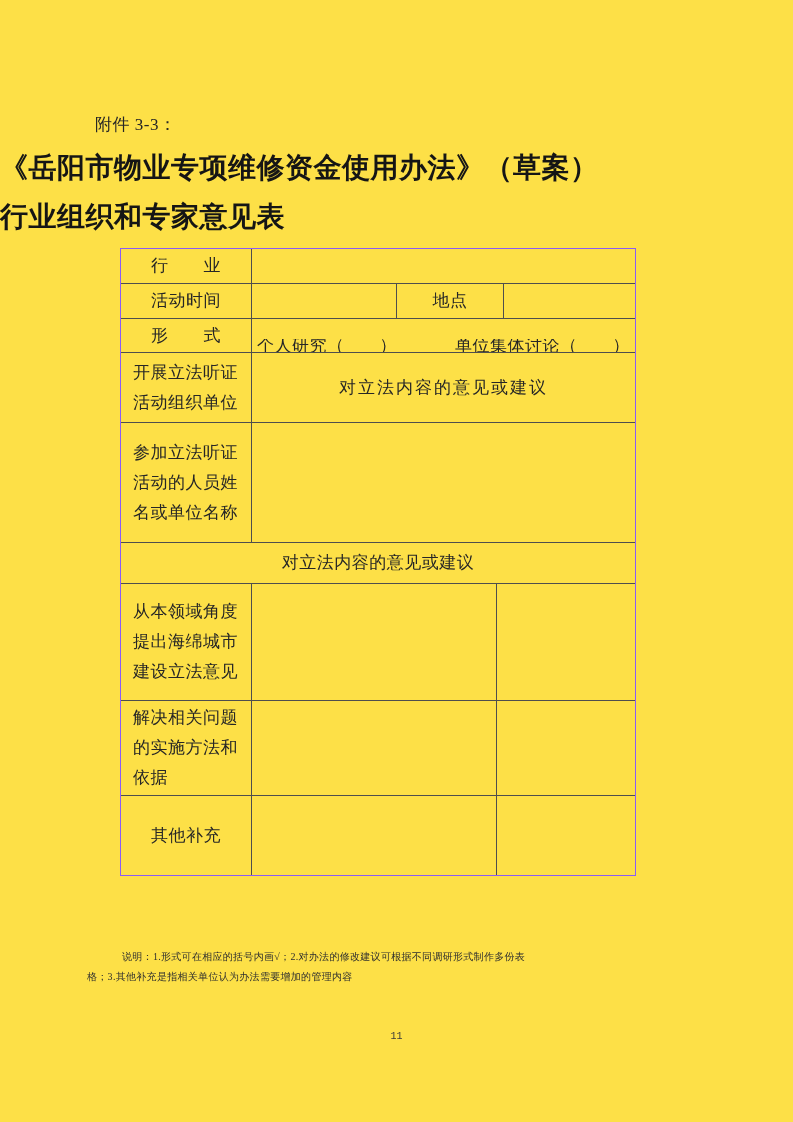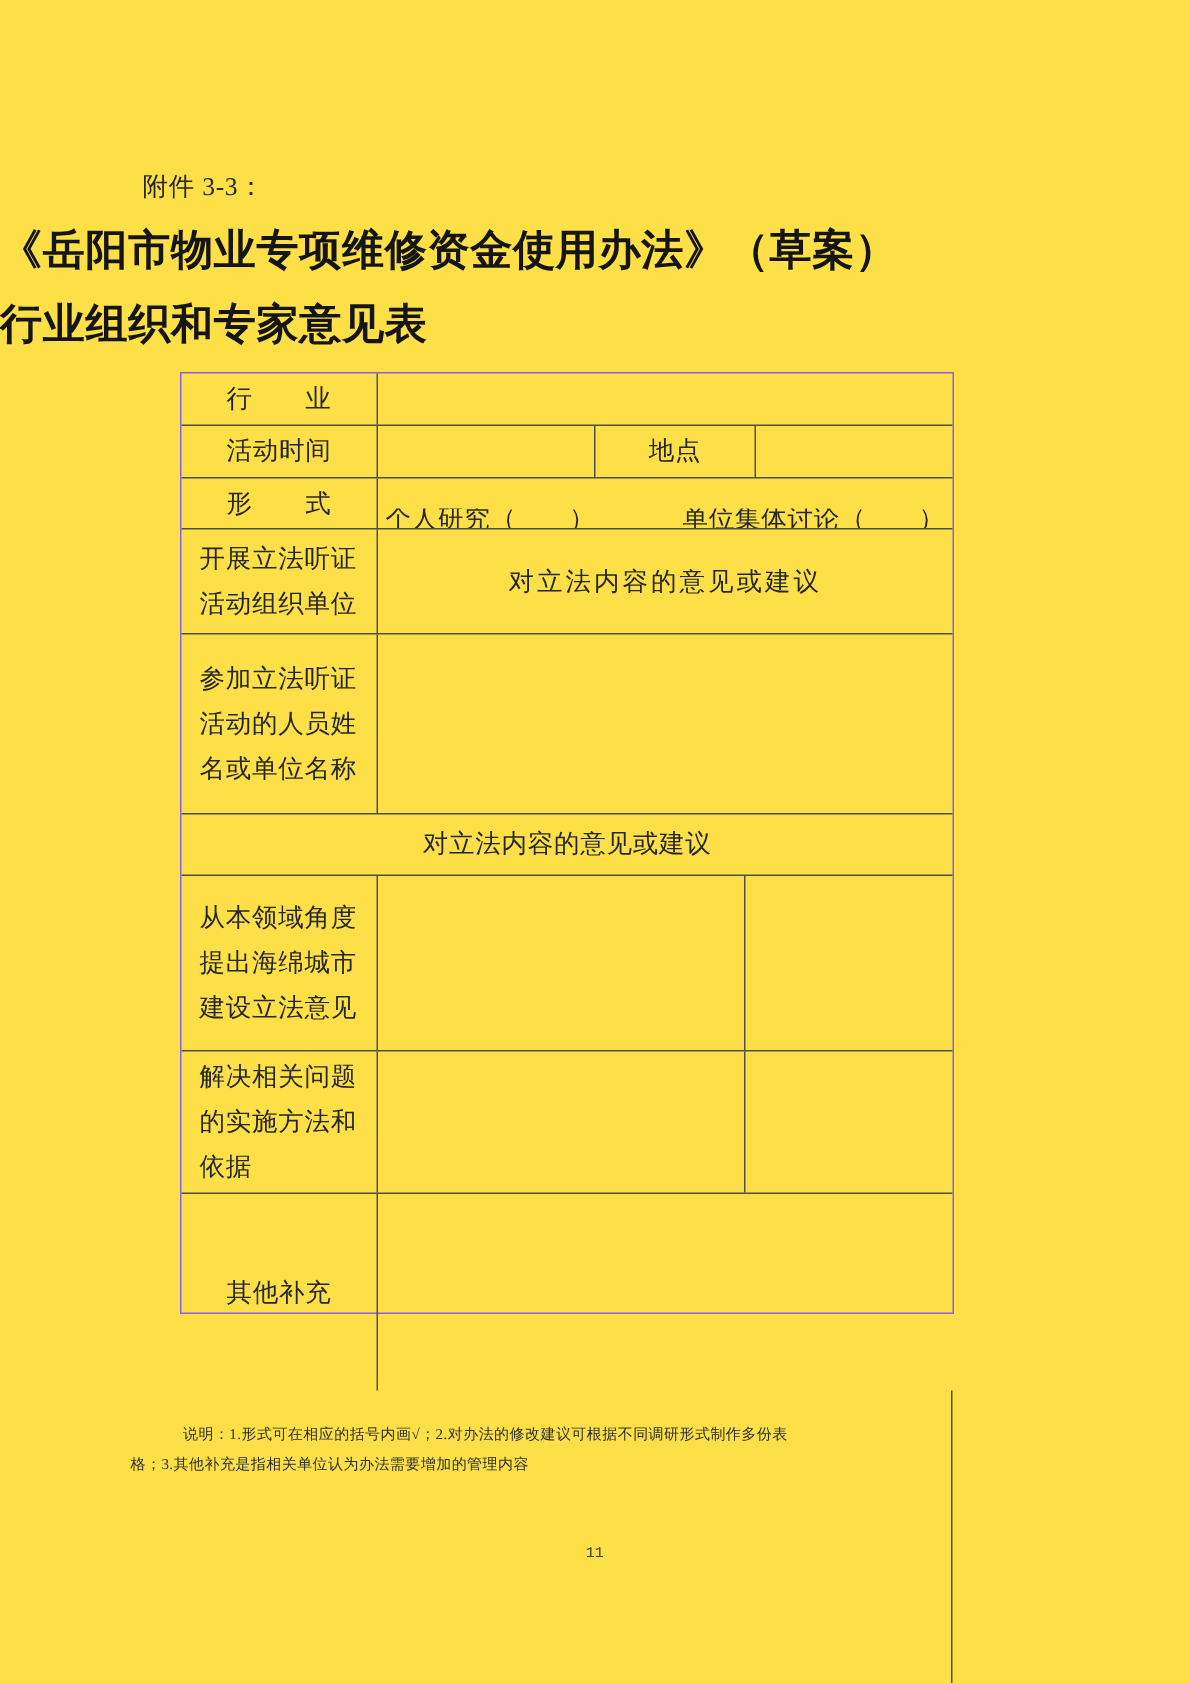--- a/index.html
+++ b/index.html
@@ -24,21 +24,21 @@
   }
   .title1 { top:151px; }
   .title2 { top:200px; }
 
   .tbl {
     position:absolute; left:120px; top:248px;
     width:516px; box-sizing:border-box;
     border:1px solid #8b5cf6;
   }
   .tr { display:flex; box-sizing:border-box; border-bottom:1px solid #4e4e4e; }
-  .tr:last-child { border-bottom:none;flex-direction:column; }
+  .tr:last-child { border-bottom:none; }
   .td {
     box-sizing:border-box; border-right:1px solid #4e4e4e;
     display:flex; align-items:center; justify-content:center;
     font-size:17px; letter-spacing:0.5px; line-height:30px;
     text-align:center; overflow:hidden;
   }
   .td:last-child { border-right:none; }
   .c1 { flex:0 0 131px; width:131px; }
   .fill { flex:1 1 auto; }
   .left { justify-content:flex-start; text-align:left; padding:0 12px; }

